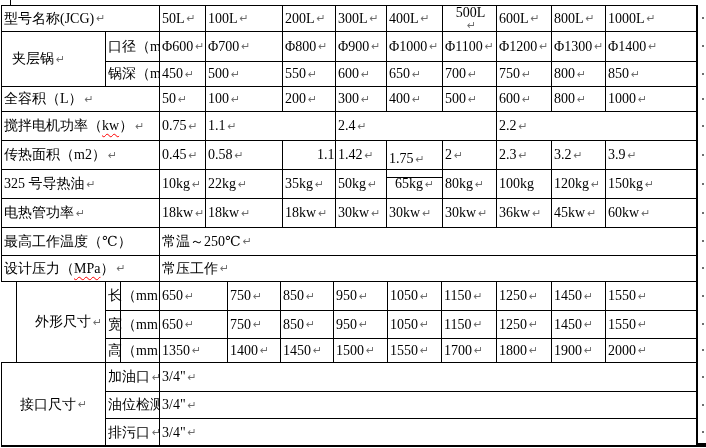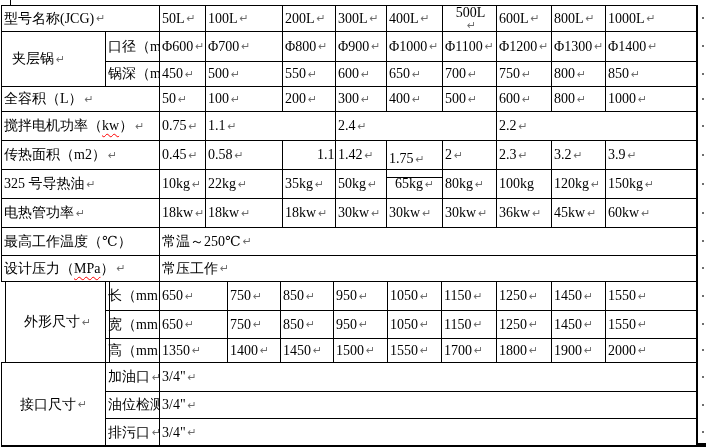--- a/index.html
+++ b/index.html
@@ -352,21 +352,21 @@
       <span class="pilcrow">↵</span>
     </div>
     <div class="cell" style="left: 0px; top: 250px; width: 159px; height: 27px;">
       <span class="cell-text">设计压力（<span class="squiggle">MPa</span>）</span>
       <span class="pilcrow">↵</span>
     </div>
     <div class="cell" style="left: 158px; top: 250px; width: 538px; height: 27px;">
       <span class="cell-text">常压工作</span>
       <span class="pilcrow">↵</span>
     </div>
-    <div class="cell center" style="left: 4px; top: 276px; width: 105px; height: 82px;">
+    <div class="cell center" style="left: 15px; top: 276px; width: 105px; height: 82px;">
       <span class="cell-text">外形尺寸</span>
       <span class="pilcrow">↵</span>
     </div>
     <div class="cell" style="left: 104px; top: 276px; width: 55px; height: 30px;">
       <span class="cell-text">长（mm）</span>
     </div>
     <div class="cell" style="left: 158px; top: 276px; width: 69px; height: 30px;">
       <span class="cell-text">650</span>
       <span class="pilcrow">↵</span>
     </div>

